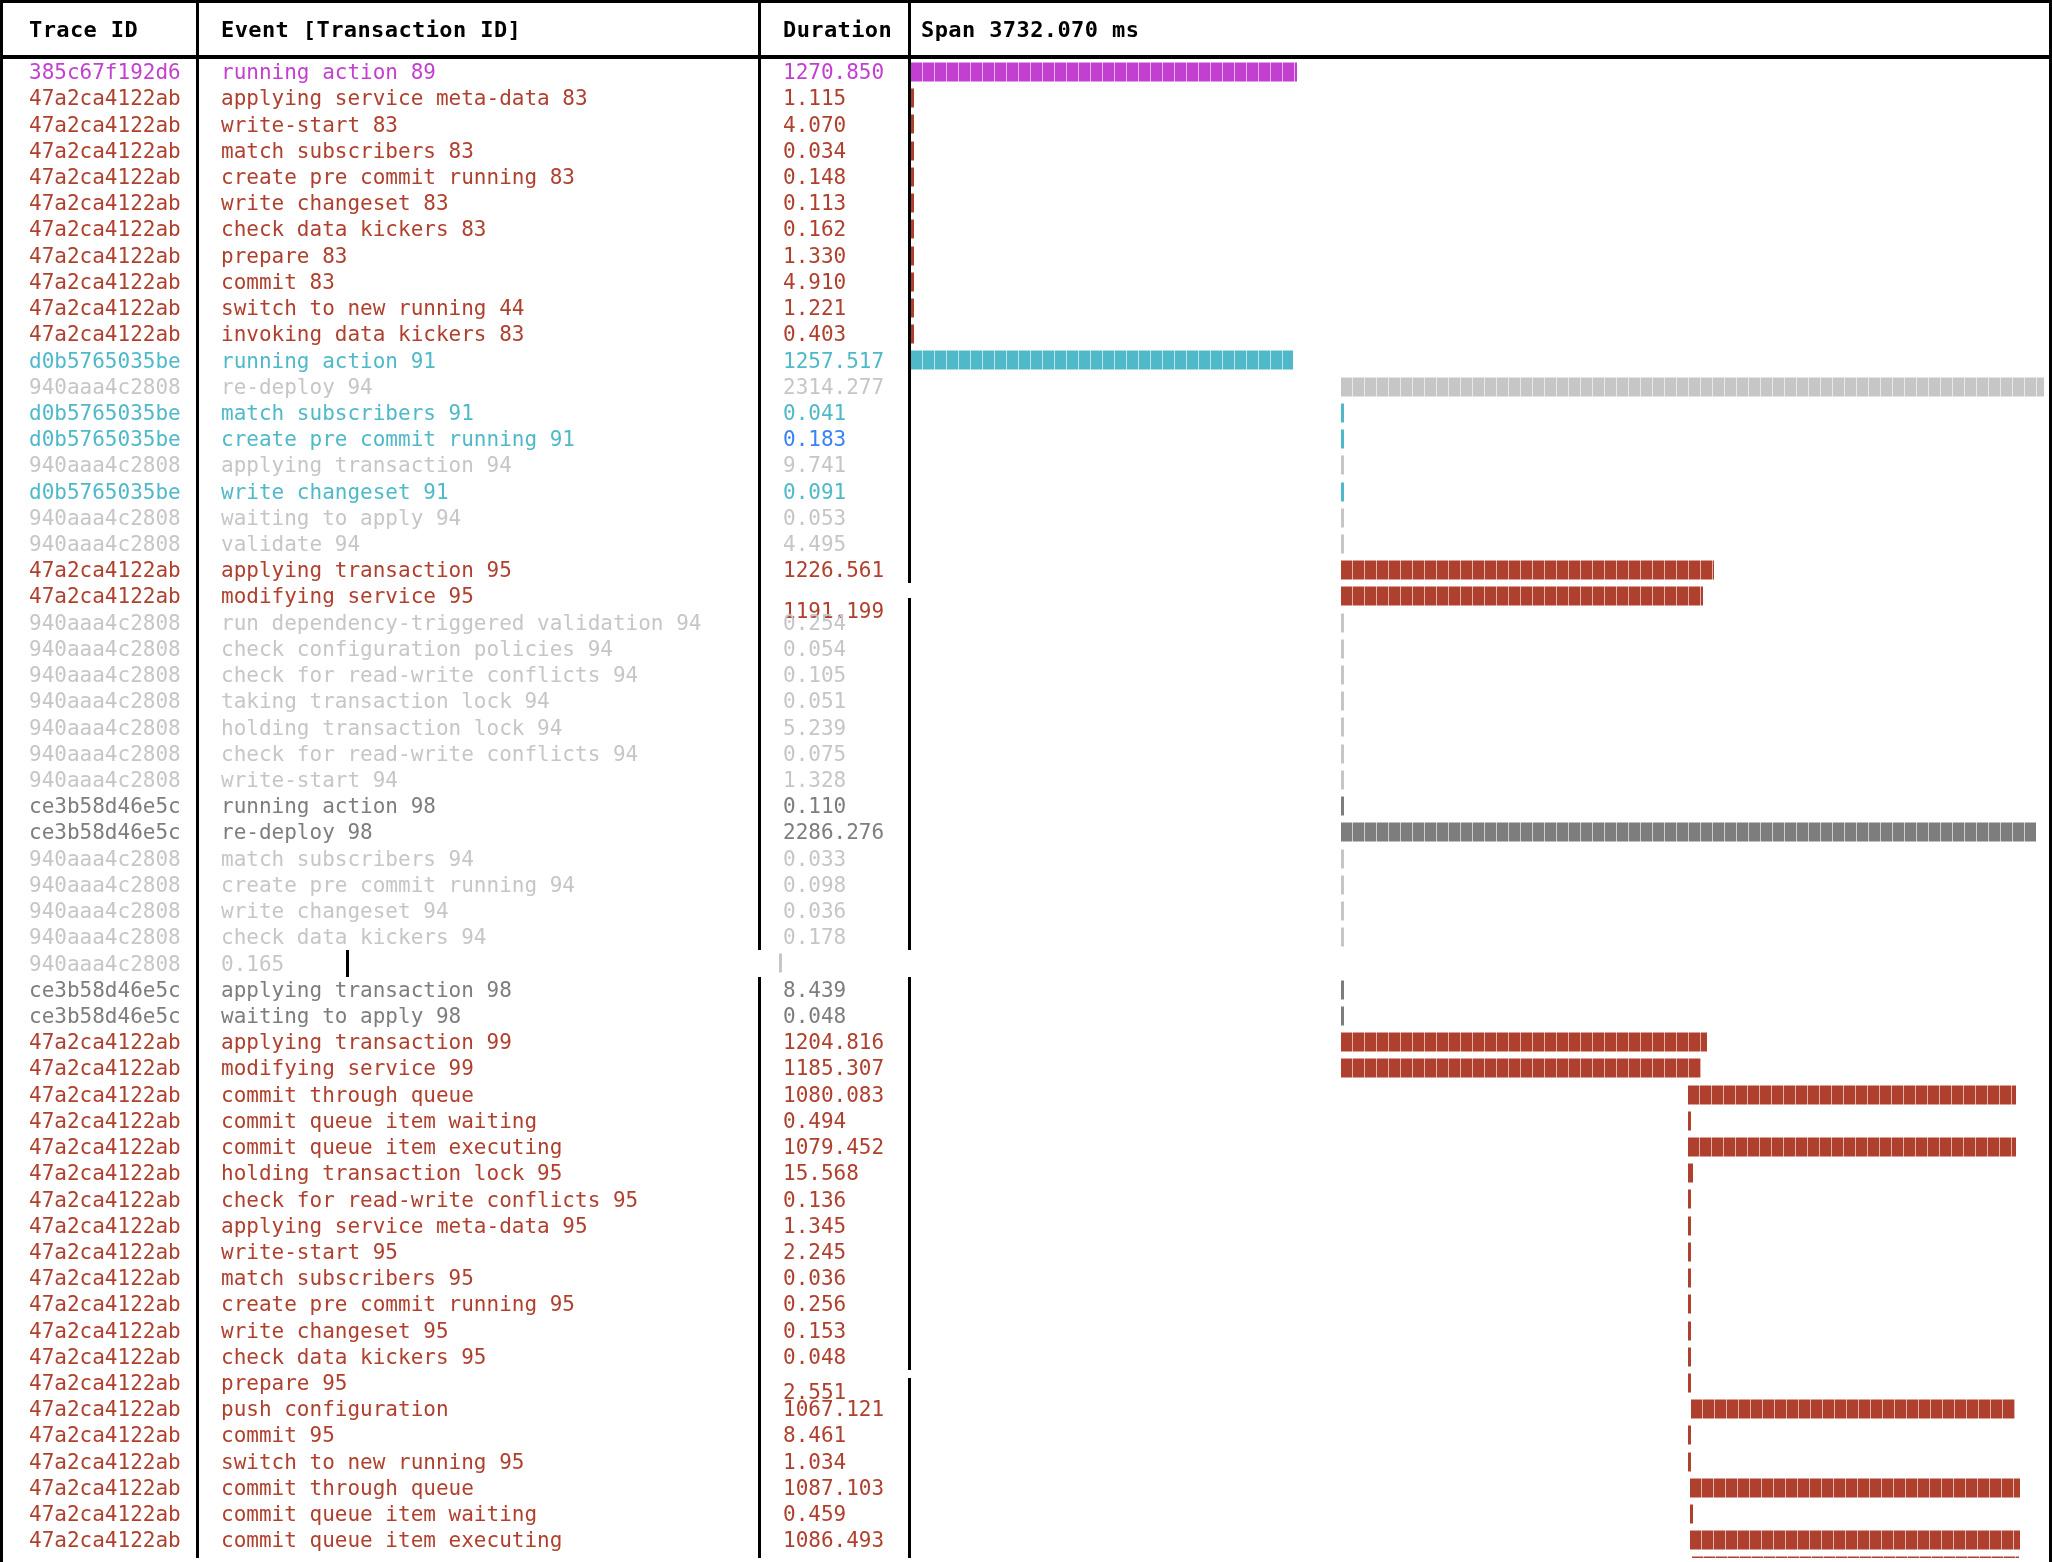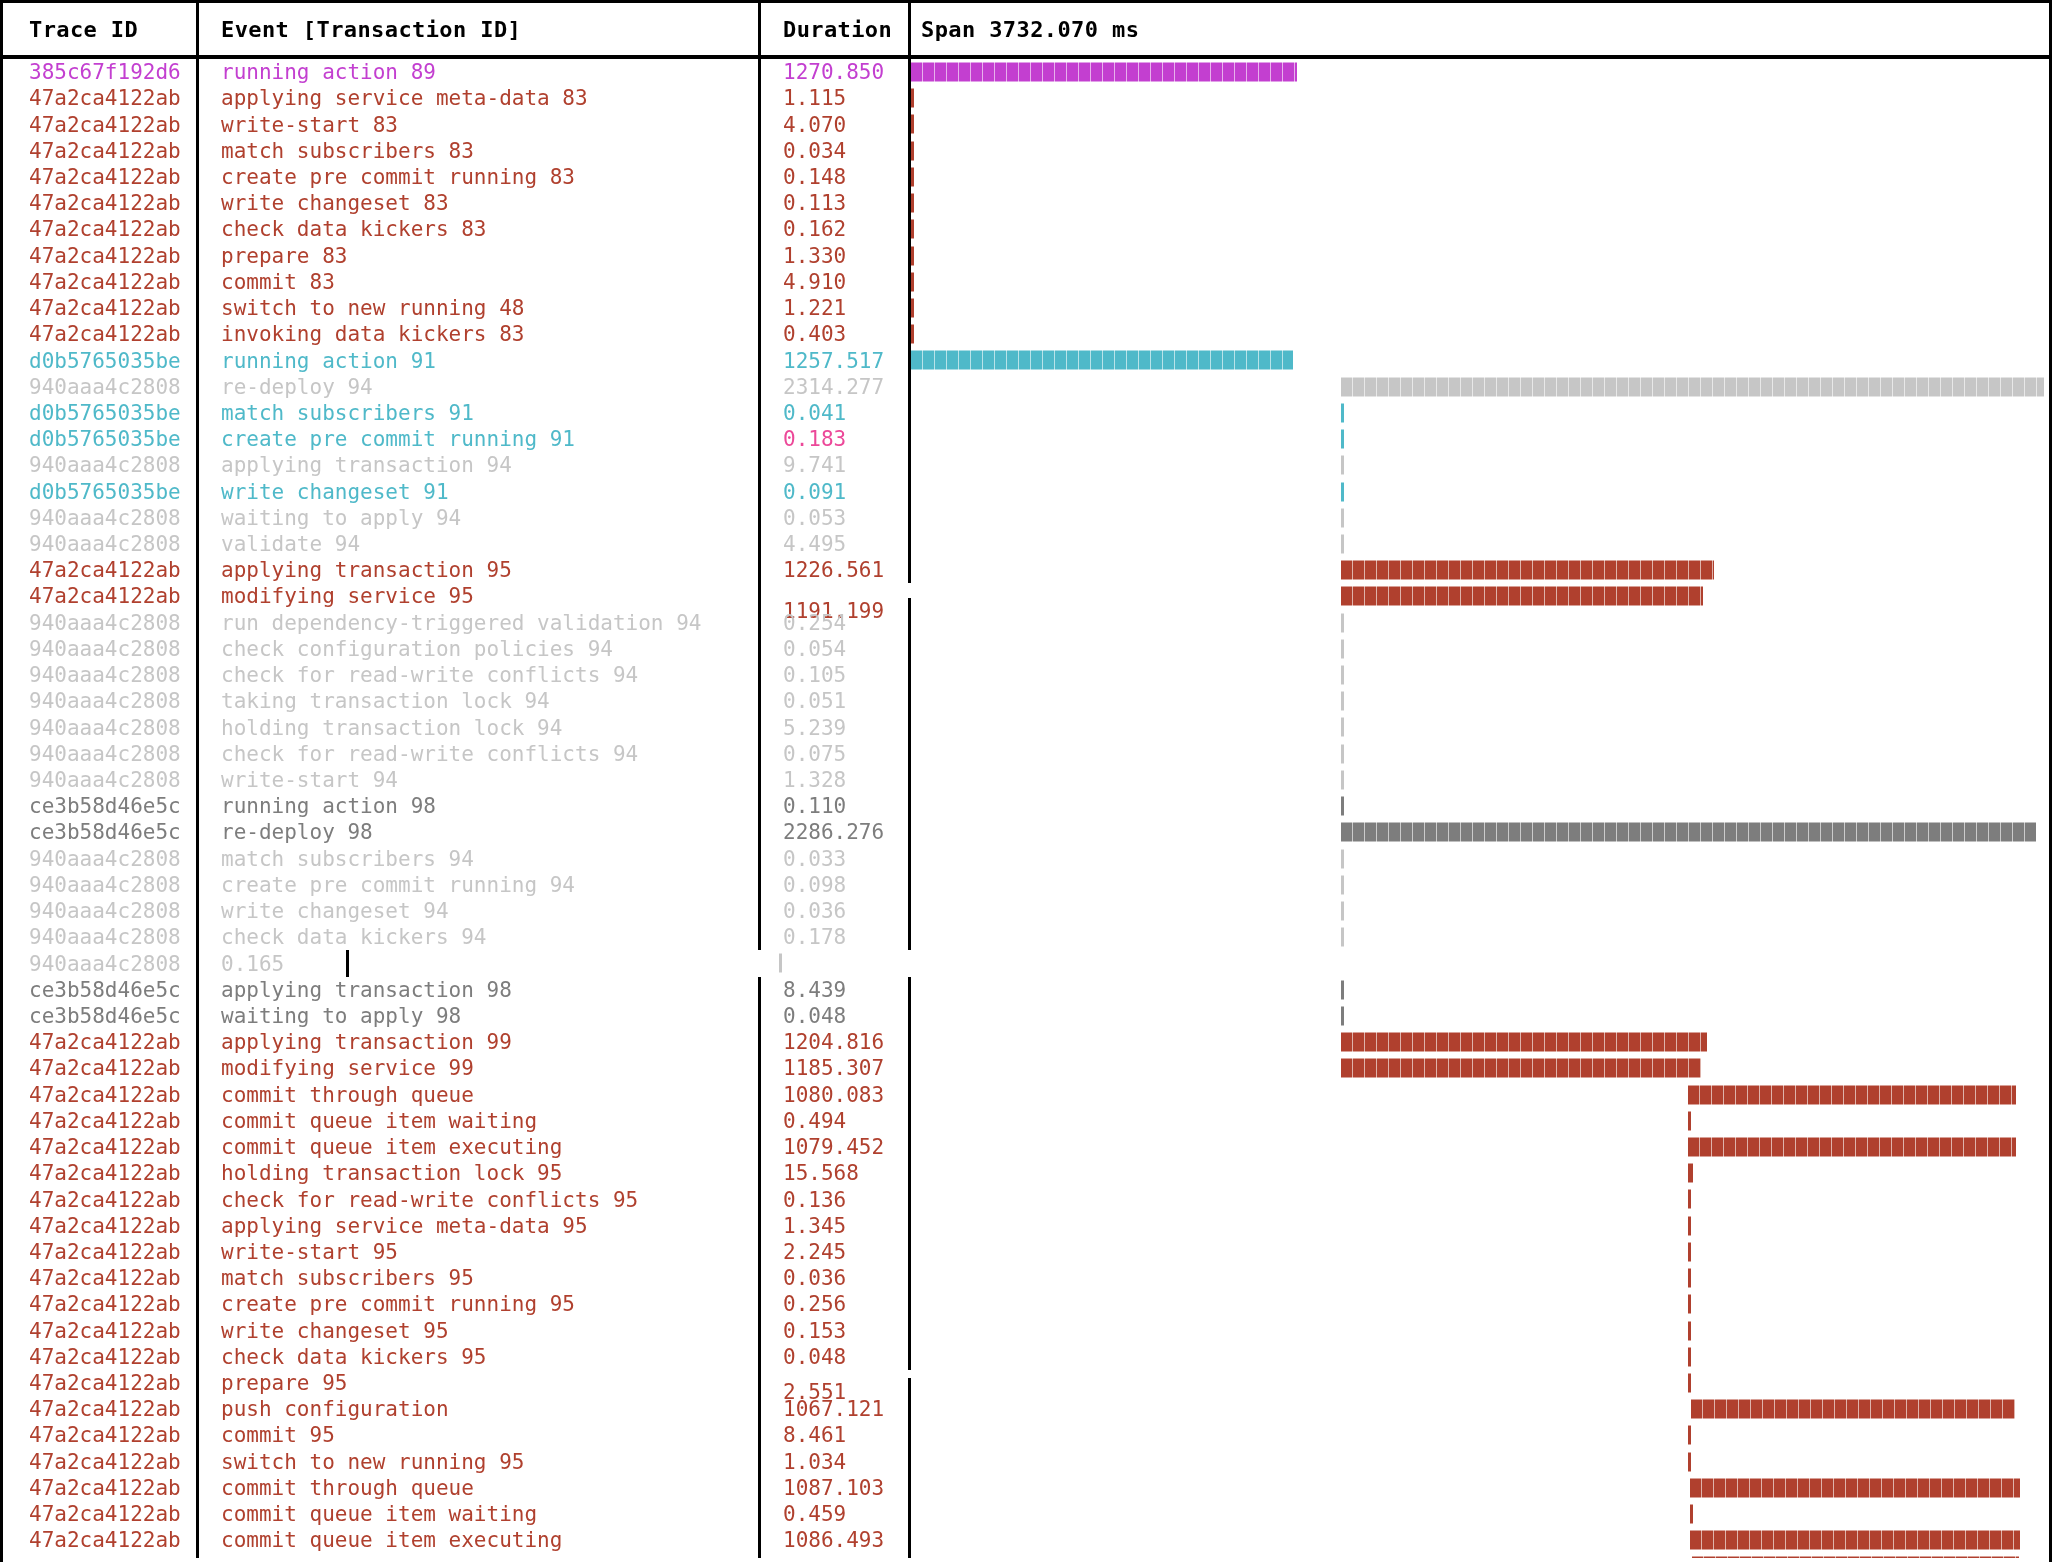--- a/index.html
+++ b/index.html
@@ -119,21 +119,21 @@
       <div class="row">
         <div class="cell r-trace" style="color: rgb(176, 64, 46);">47a2ca4122ab</div>
         <div class="cell r-event" style="color: rgb(176, 64, 46);">commit 83</div>
         <div class="cell r-dur" style="color: rgb(176, 64, 46);">4.910</div>
         <div class="cell r-span">
           <div class="bar thin" style="left: 0px; width: 3px; background: rgb(176, 64, 46);"></div>
         </div>
       </div>
       <div class="row">
         <div class="cell r-trace" style="color: rgb(176, 64, 46);">47a2ca4122ab</div>
-        <div class="cell r-event" style="color: rgb(176, 64, 46);">switch to new running 48</div>
+        <div class="cell r-event" style="color: rgb(176, 64, 46);">switch to new running 44</div>
         <div class="cell r-dur" style="color: rgb(176, 64, 46);">1.221</div>
         <div class="cell r-span">
           <div class="bar thin" style="left: 0px; width: 3px; background: rgb(176, 64, 46);"></div>
         </div>
       </div>
       <div class="row">
         <div class="cell r-trace" style="color: rgb(176, 64, 46);">47a2ca4122ab</div>
         <div class="cell r-event" style="color: rgb(176, 64, 46);">invoking data kickers 83</div>
         <div class="cell r-dur" style="color: rgb(176, 64, 46);">0.403</div>
         <div class="cell r-span">
@@ -160,21 +160,21 @@
         <div class="cell r-trace" style="color: rgb(79, 185, 201);">d0b5765035be</div>
         <div class="cell r-event" style="color: rgb(79, 185, 201);">match subscribers 91</div>
         <div class="cell r-dur" style="color: rgb(79, 185, 201);">0.041</div>
         <div class="cell r-span">
           <div class="bar thin" style="left: 430.423px; width: 3px; background: rgb(79, 185, 201);"></div>
         </div>
       </div>
       <div class="row">
         <div class="cell r-trace" style="color: rgb(79, 185, 201);">d0b5765035be</div>
         <div class="cell r-event" style="color: rgb(79, 185, 201);">create pre commit running 91</div>
-        <div class="cell r-dur" style="color: #ec4899;">0.183</div>
+        <div class="cell r-dur" style="color: #3b82f6;">0.183</div>
         <div class="cell r-span">
           <div class="bar thin" style="left: 430.423px; width: 3px; background: rgb(79, 185, 201);"></div>
         </div>
       </div>
       <div class="row">
         <div class="cell r-trace" style="color: rgb(198, 198, 198);">940aaa4c2808</div>
         <div class="cell r-event" style="color: rgb(198, 198, 198);">applying transaction 94</div>
         <div class="cell r-dur" style="color: rgb(198, 198, 198);">9.741</div>
         <div class="cell r-span">
           <div class="bar thin" style="left: 430.423px; width: 3px; background: rgb(198, 198, 198);"></div>

